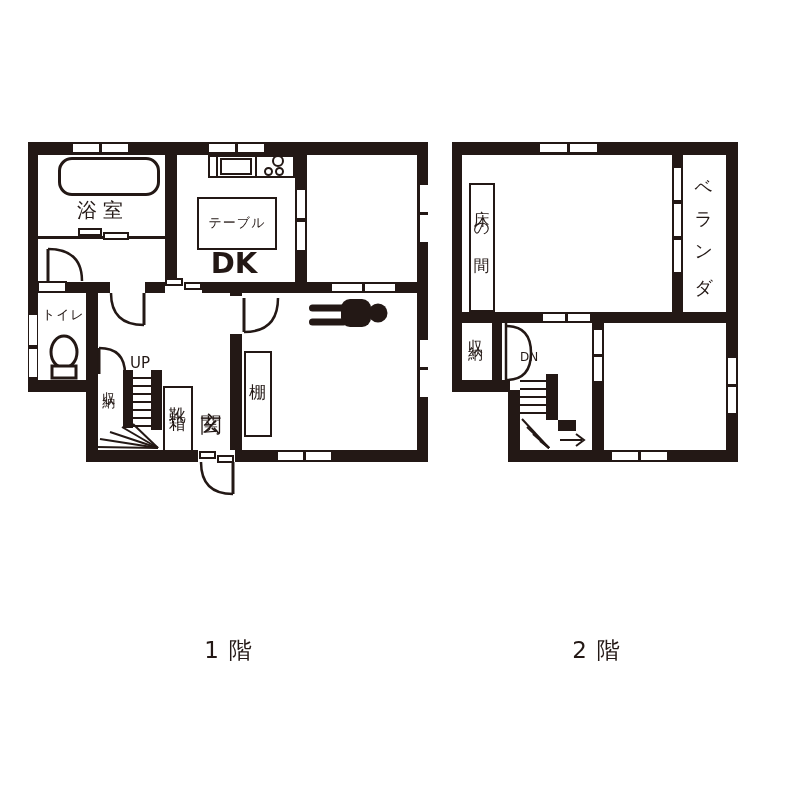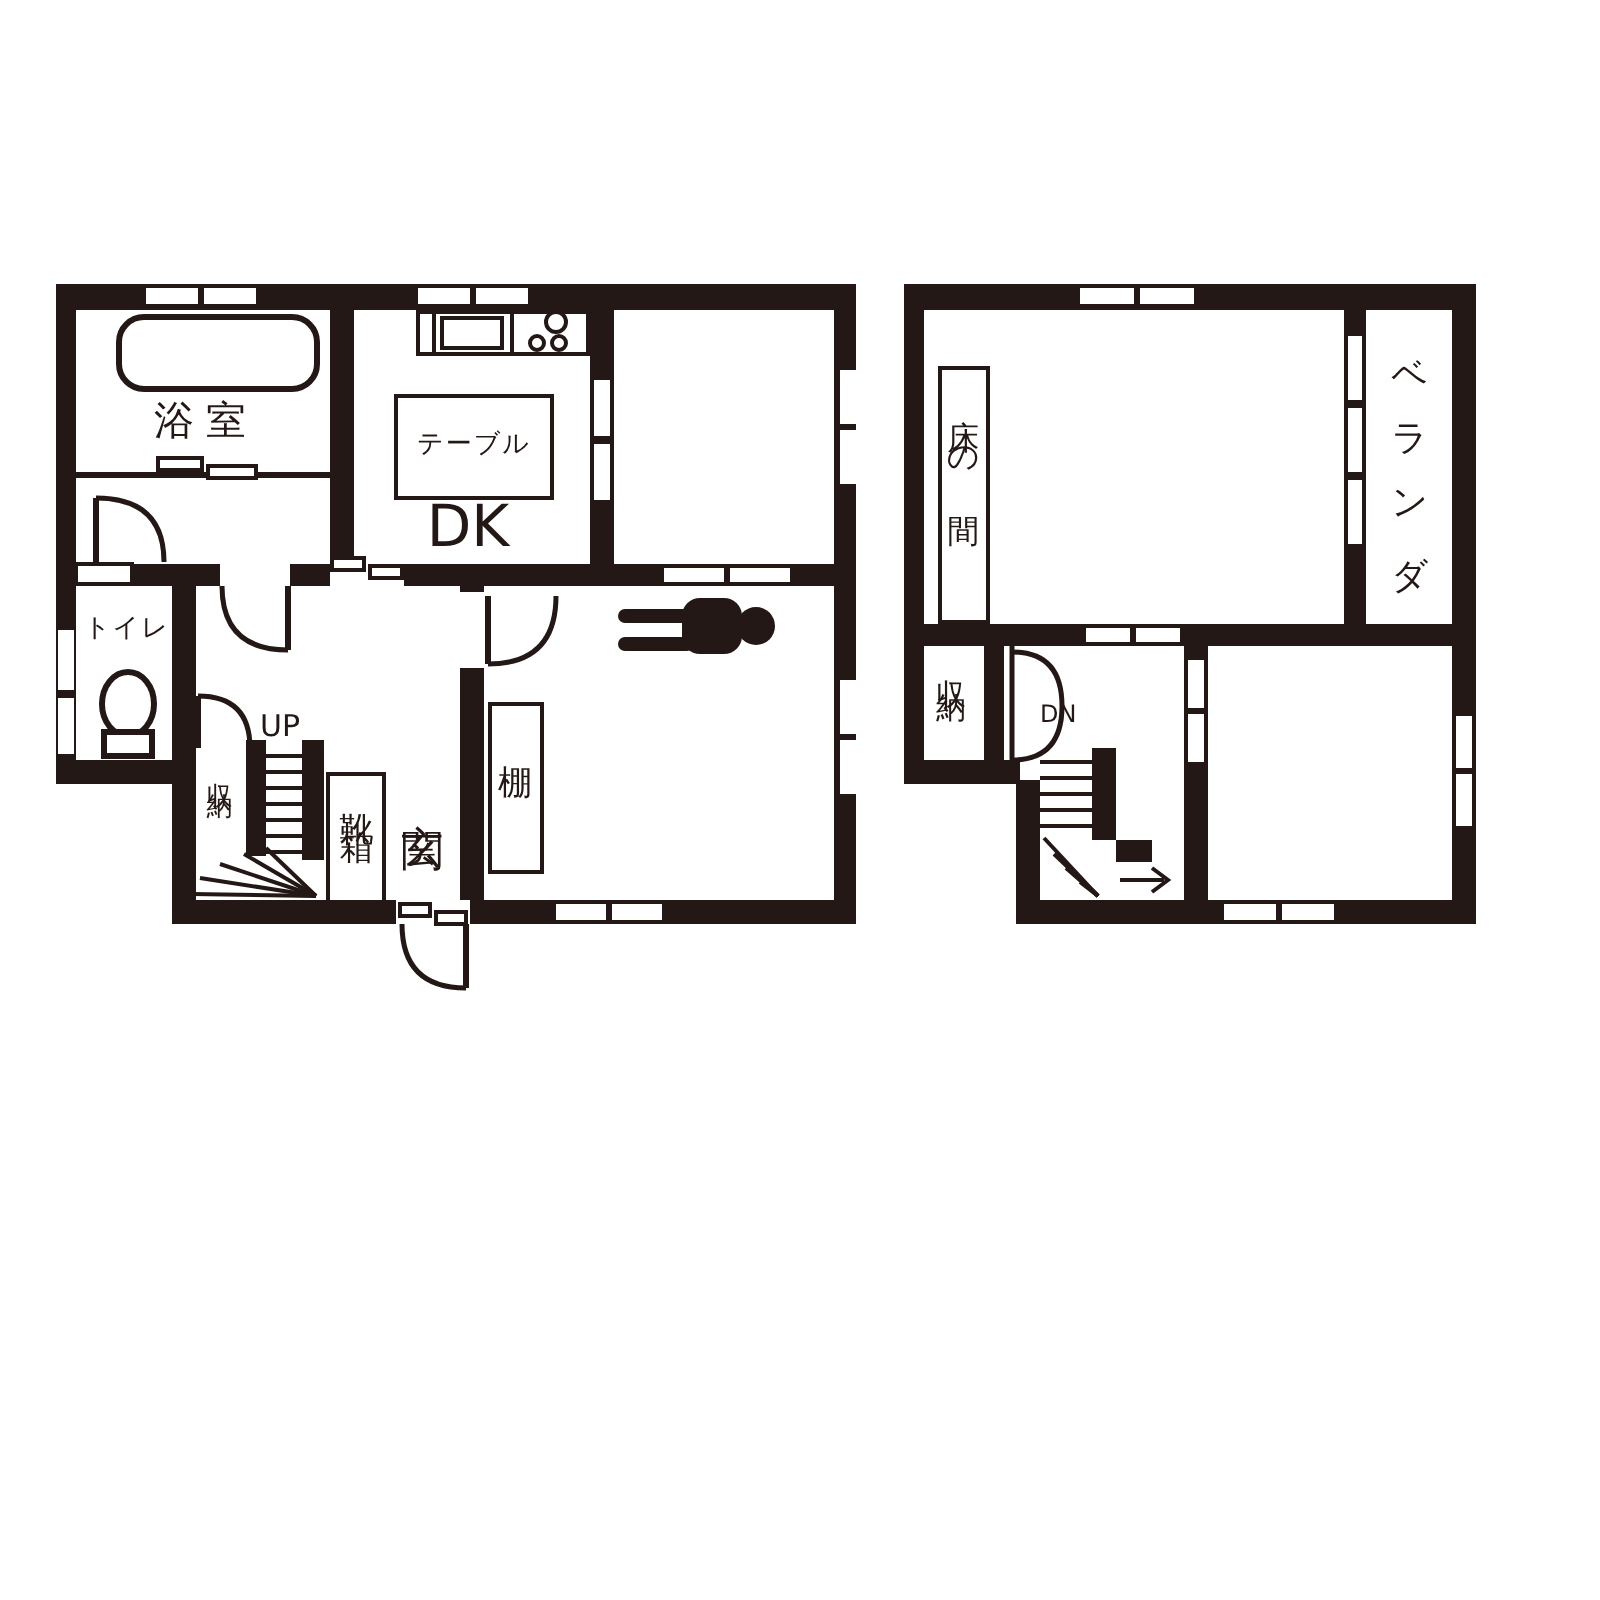--- a/index.html
+++ b/index.html
@@ -163,26 +163,28 @@
     <g fill="#231815">
       <circle cx="378" cy="313" r="9.5"></circle>
       <rect x="341" y="299" width="30" height="28" rx="9"></rect>
       <rect x="309" y="304.5" width="38" height="7" rx="3.5"></rect>
       <rect x="309" y="318.5" width="38" height="7" rx="3.5"></rect>
     </g>
   </svg>
 
   <div class="lb ctr" style="left:66px;top:199px;width:74px;font-size:20px;letter-spacing:6px">浴室</div>
   <div class="lb ctr" style="left:198px;top:216px;width:78px;font-size:13px;letter-spacing:1px">テーブル</div>
-  <div class="lb ctr" style="left:203px;top:248px;width:62px;font-size:29px;font-weight:normal">DK</div>
+  <div class="lb ctr" style="left:203px;top:248px;width:62px;font-size:29px;font-weight:bold">DK</div>
   <div class="lb" style="left:42px;top:308px;font-size:13px;letter-spacing:1px">トイレ</div>
   <div class="lb" style="left:130px;top:355px;font-size:15px">UP</div>
   <div class="lb v" style="left:101px;top:381px;font-size:13px;letter-spacing:5px">収納</div>
   <div class="lb v" style="left:168px;top:393px;font-size:17px;letter-spacing:9px">靴箱</div>
   <div class="lb v" style="left:199px;top:395px;font-size:21px;letter-spacing:4px">玄関</div>
   <div class="lb" style="left:249px;top:383px;font-size:17px">棚</div>
+  <div class="lb ctr" style="left:168px;top:638px;width:130px;font-size:23px;letter-spacing:10px">1階</div>
 
   <div class="lb v" style="left:473px;top:197px;font-size:16px;letter-spacing:15px">床の間</div>
   <div class="lb v" style="left:694px;top:167px;font-size:18px;letter-spacing:12px">ベランダ</div>
   <div class="lb v" style="left:467px;top:327px;font-size:15px;letter-spacing:7px">収納</div>
   <div class="lb" style="left:520px;top:351px;font-size:12px">DN</div>
+  <div class="lb ctr" style="left:536px;top:638px;width:130px;font-size:23px;letter-spacing:10px">2階</div>
 
 </div>
 
 </body></html>

